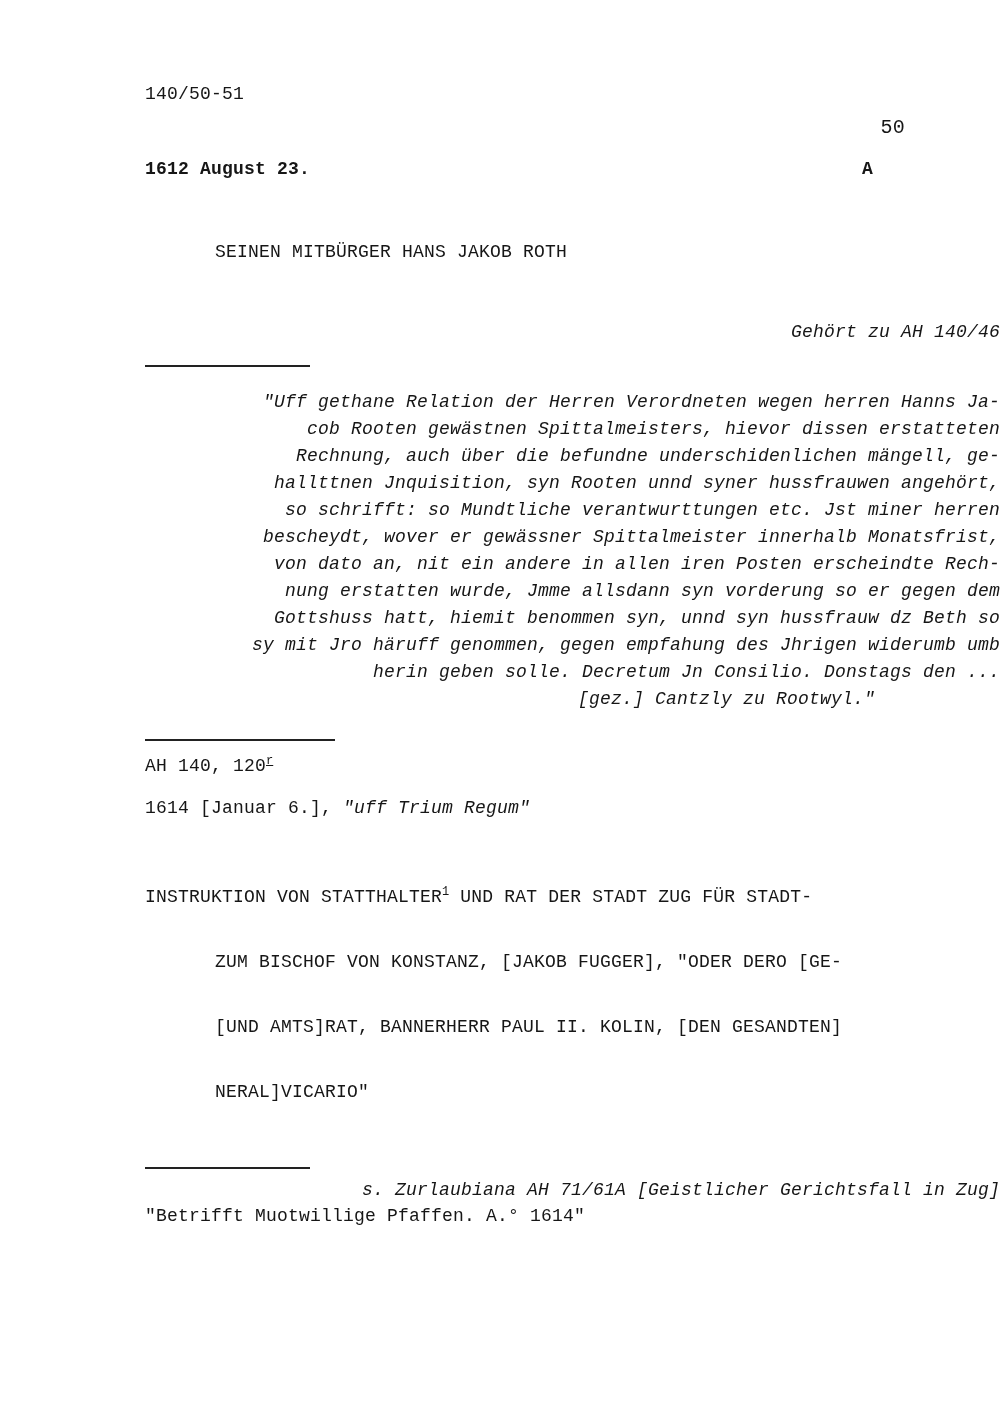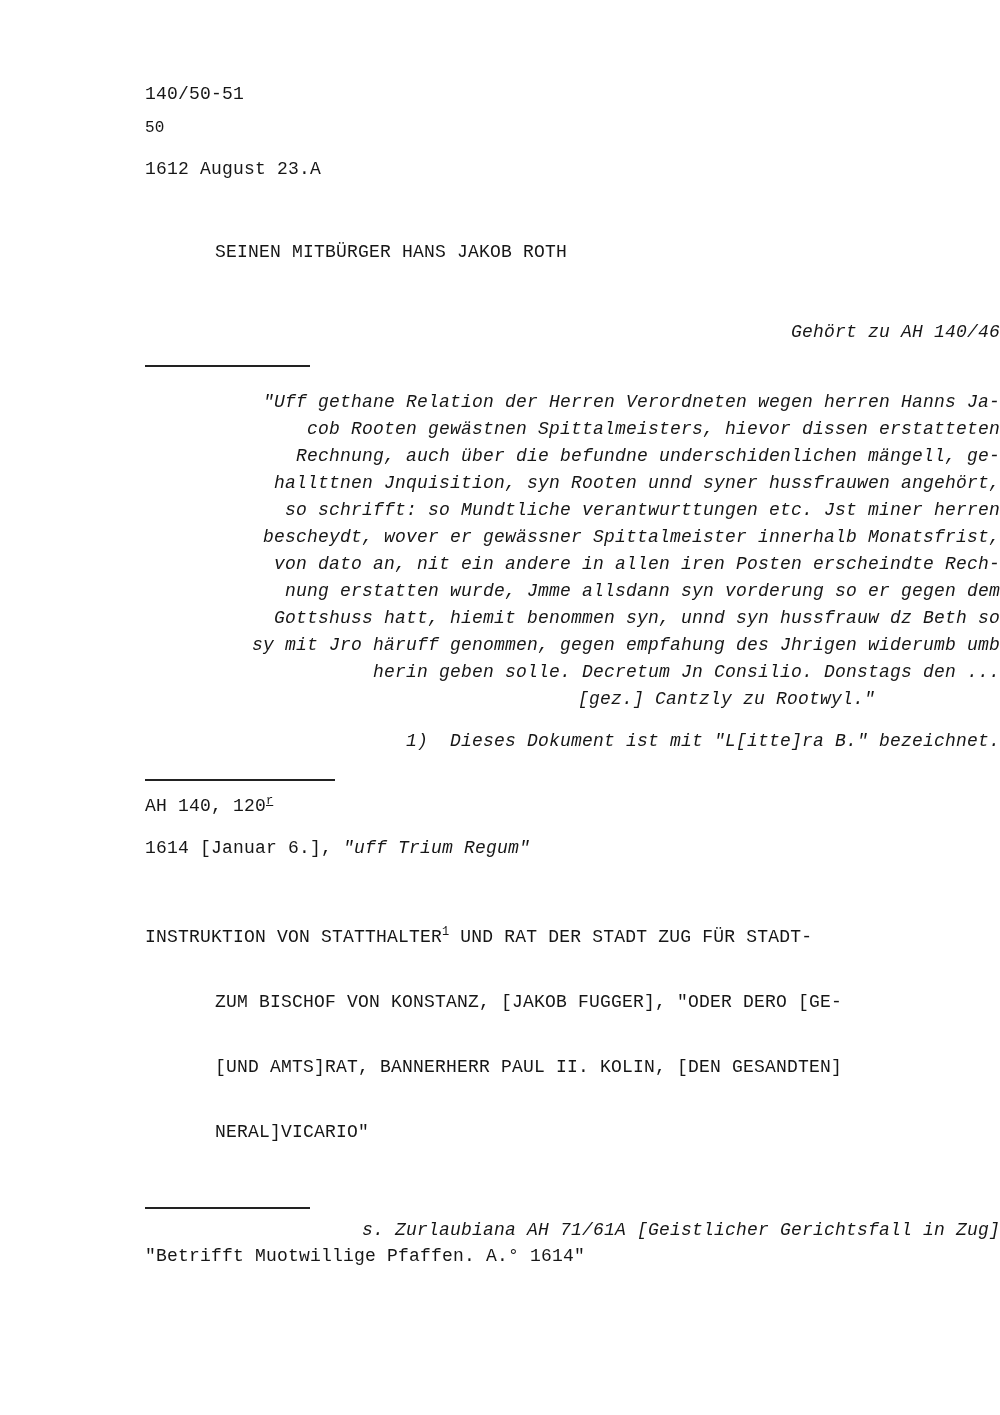--- a/index.html
+++ b/index.html
@@ -9,22 +9,22 @@
     box-sizing:border-box;
     padding:84px 0 0 145px;
     background:#ffffff;
     font-family:"Liberation Mono","DejaVu Sans Mono",monospace;
     font-size:18px;
     color:#161616;
     letter-spacing:0.2px;
   }
   .page div{white-space:pre;}
   .ref-head{line-height:20px;}
-  .entry-number{width:760px;text-align:left;font-size:16px;margin-top:12px;line-height:24px;}
-  .date-row{width:728px;display:flex;margin-top:18px;line-height:22px;}
+  .entry-number{width:760px;text-align:right;font-size:20px;margin-top:12px;line-height:24px;}
+  .date-row{width:728px;display:flex;justify-content:space-between;margin-top:18px;line-height:22px;font-weight:bold;}
   .title-block{margin-top:20px;}
   .title-line{line-height:25px;}
   .indent{margin-left:70px;}
   .italic{font-style:italic;text-align:right;}
   .ref-note{margin-top:16px;line-height:22px;}
   hr.rule{border:0;border-top:2px solid #222;margin:0;}
   .rule-short{width:165px;margin-top:22px !important;}
   .rule-med{width:190px;margin-top:26px !important;}
   .quote-block{margin-top:22px;}
   .quote-line{line-height:27px;}
@@ -57,21 +57,20 @@
       <div class="title-line indent">SEINEN MITBÜRGER HANS JAKOB ROTH</div>
     </div>
 
     <div class="ref-note italic">Gehört zu AH 140/46</div>
 
     <hr class="rule rule-short">
 
     <div class="quote-block italic"><div class="quote-line">"Uff gethane Relation der Herren Verordneten wegen herren Hanns Ja-</div><div class="quote-line">cob Rooten gewästnen Spittalmeisters, hievor dissen erstatteten</div><div class="quote-line">Rechnung, auch über die befundne underschidenlichen mängell, ge-</div><div class="quote-line">hallttnen Jnquisition, syn Rooten unnd syner hussfrauwen angehört,</div><div class="quote-line">so schrifft: so Mundtliche verantwurttungen etc. Jst miner herren</div><div class="quote-line">bescheydt, wover er gewässner Spittalmeister innerhalb Monatsfrist,</div><div class="quote-line">von dato an, nit ein andere in allen iren Posten erscheindte Rech-</div><div class="quote-line">nung erstatten wurde, Jmme allsdann syn vorderung so er gegen dem</div><div class="quote-line">Gottshuss hatt, hiemit benommen syn, unnd syn hussfrauw dz Beth so</div><div class="quote-line">sy mit Jro häruff genommen, gegen empfahung des Jhrigen widerumb umb</div><div class="quote-line">herin geben solle. Decretum Jn Consilio. Donstags den ...</div></div>
     <div class="quote-sig italic">[gez.] Cantzly zu Rootwyl."</div>
 
-    <div class="footnote italic">1)  Dieses Dokument ist mit "L[itte]ra B." bezeichnet.</div>
 
     <hr class="rule rule-med">
 
     <div class="source-line"><span>AH 140, 120</span><sup class="sup-u">r</sup></div>
   </section>
 
   <section>
 
     <div class="date-51"><span>1614 [Januar 6.], </span><span class="italic">"uff Trium Regum"</span></div>
 

